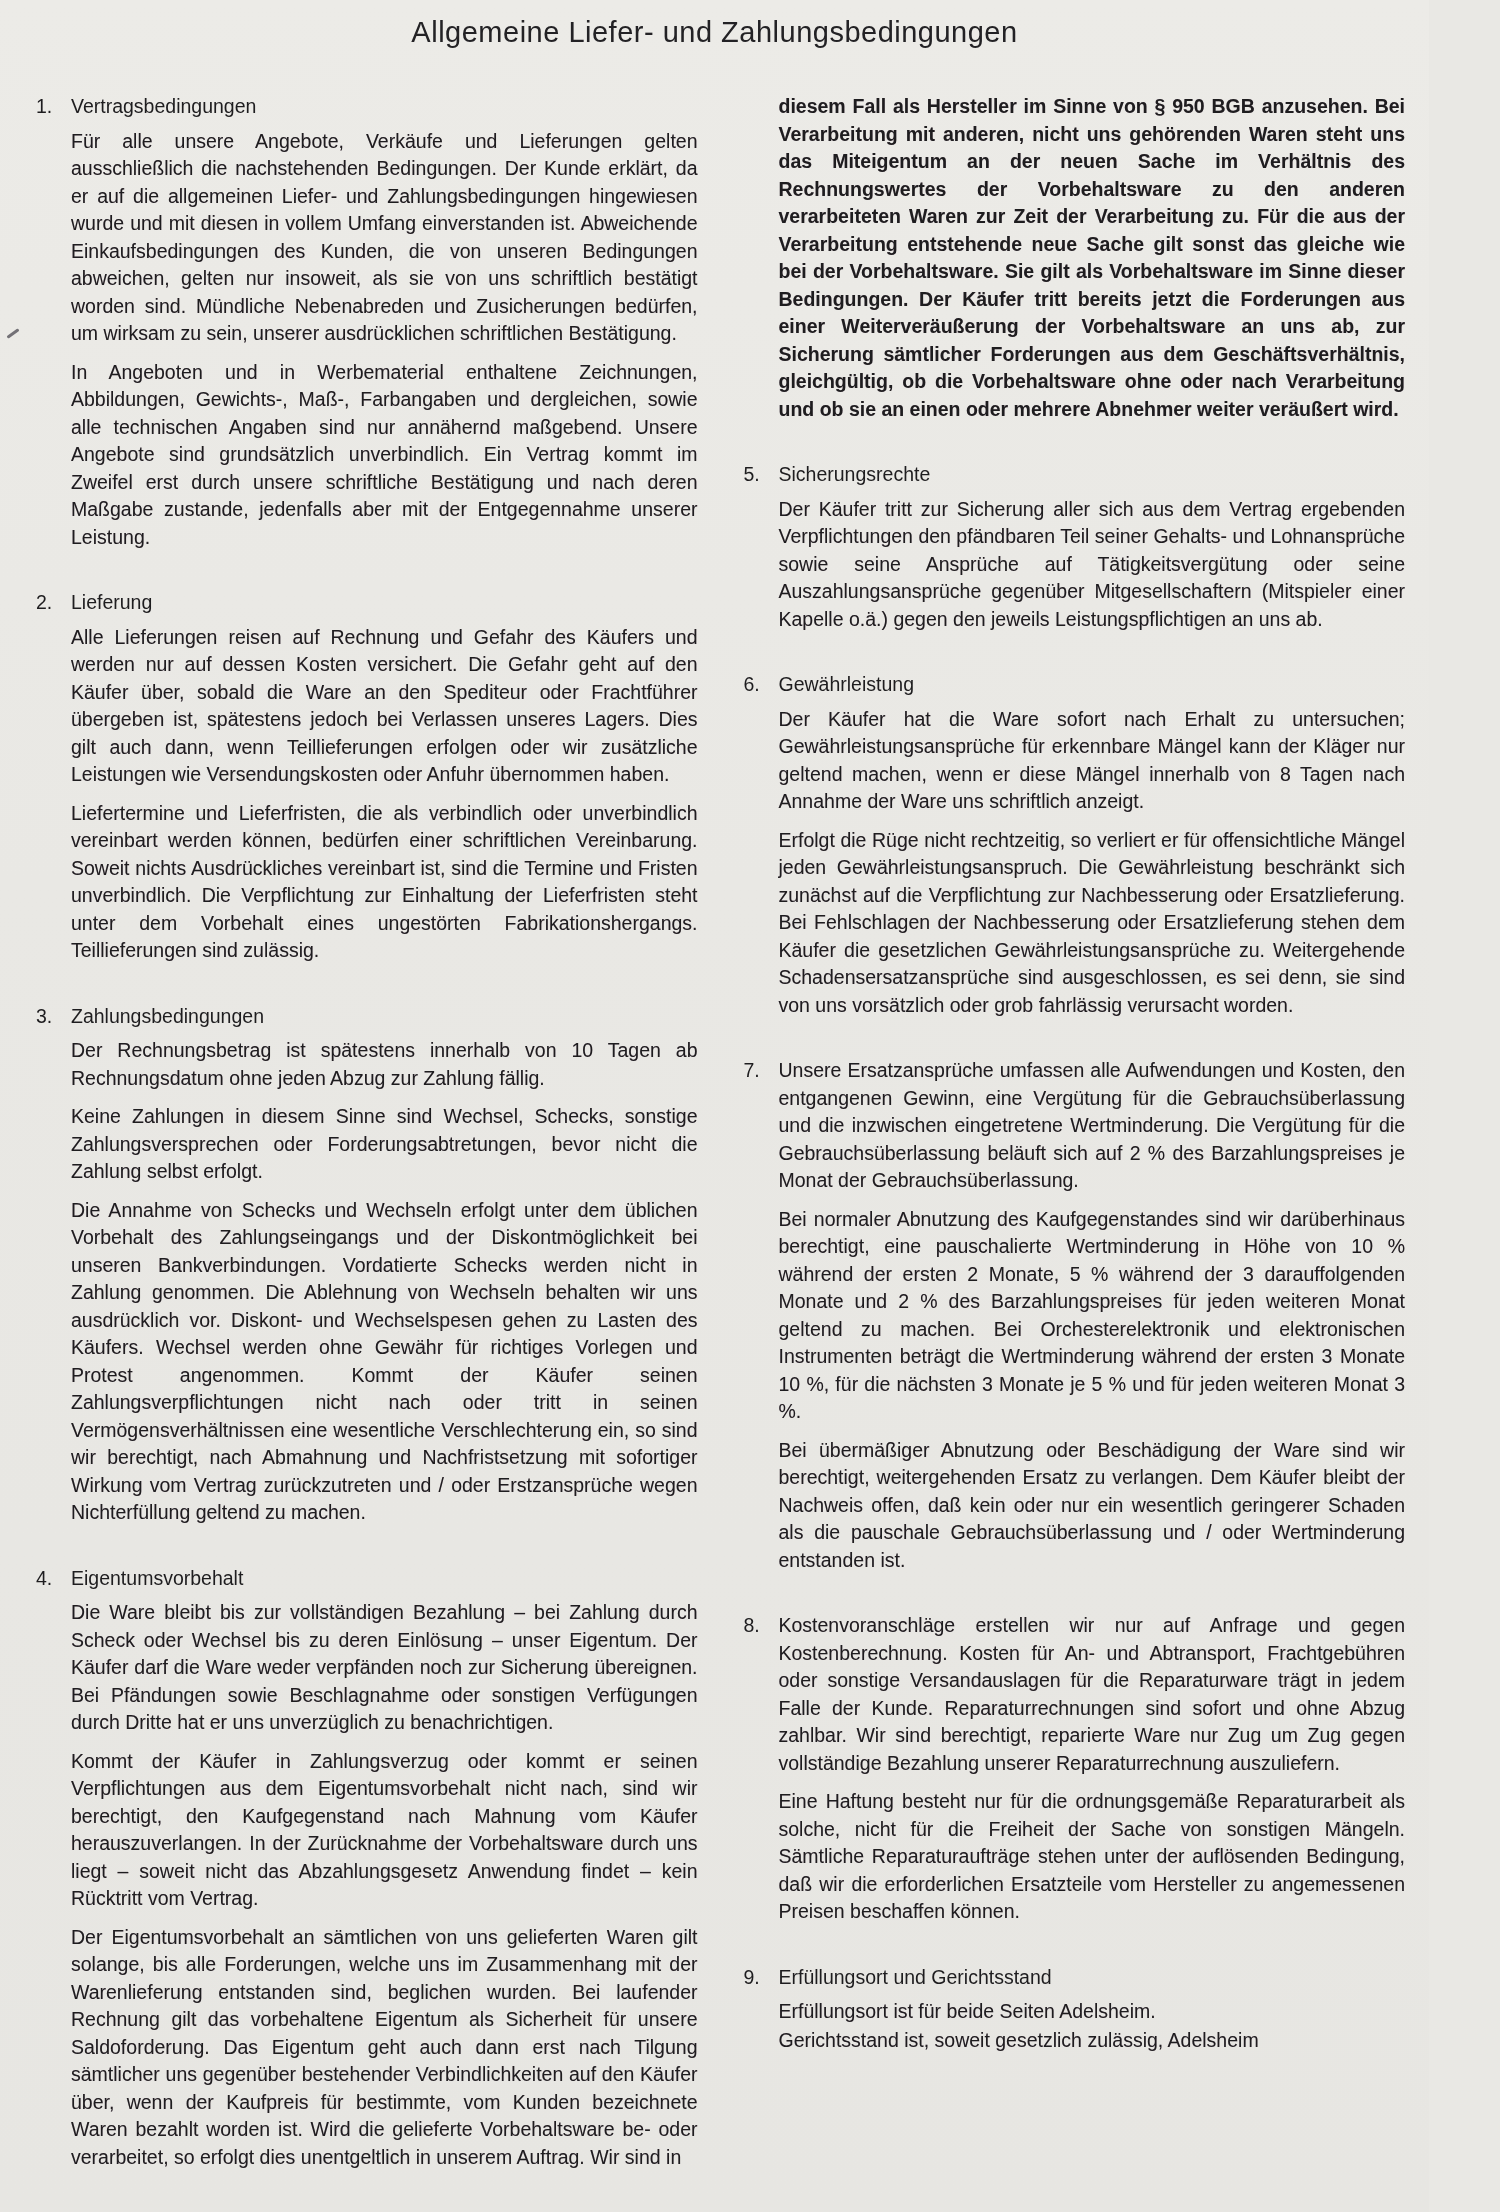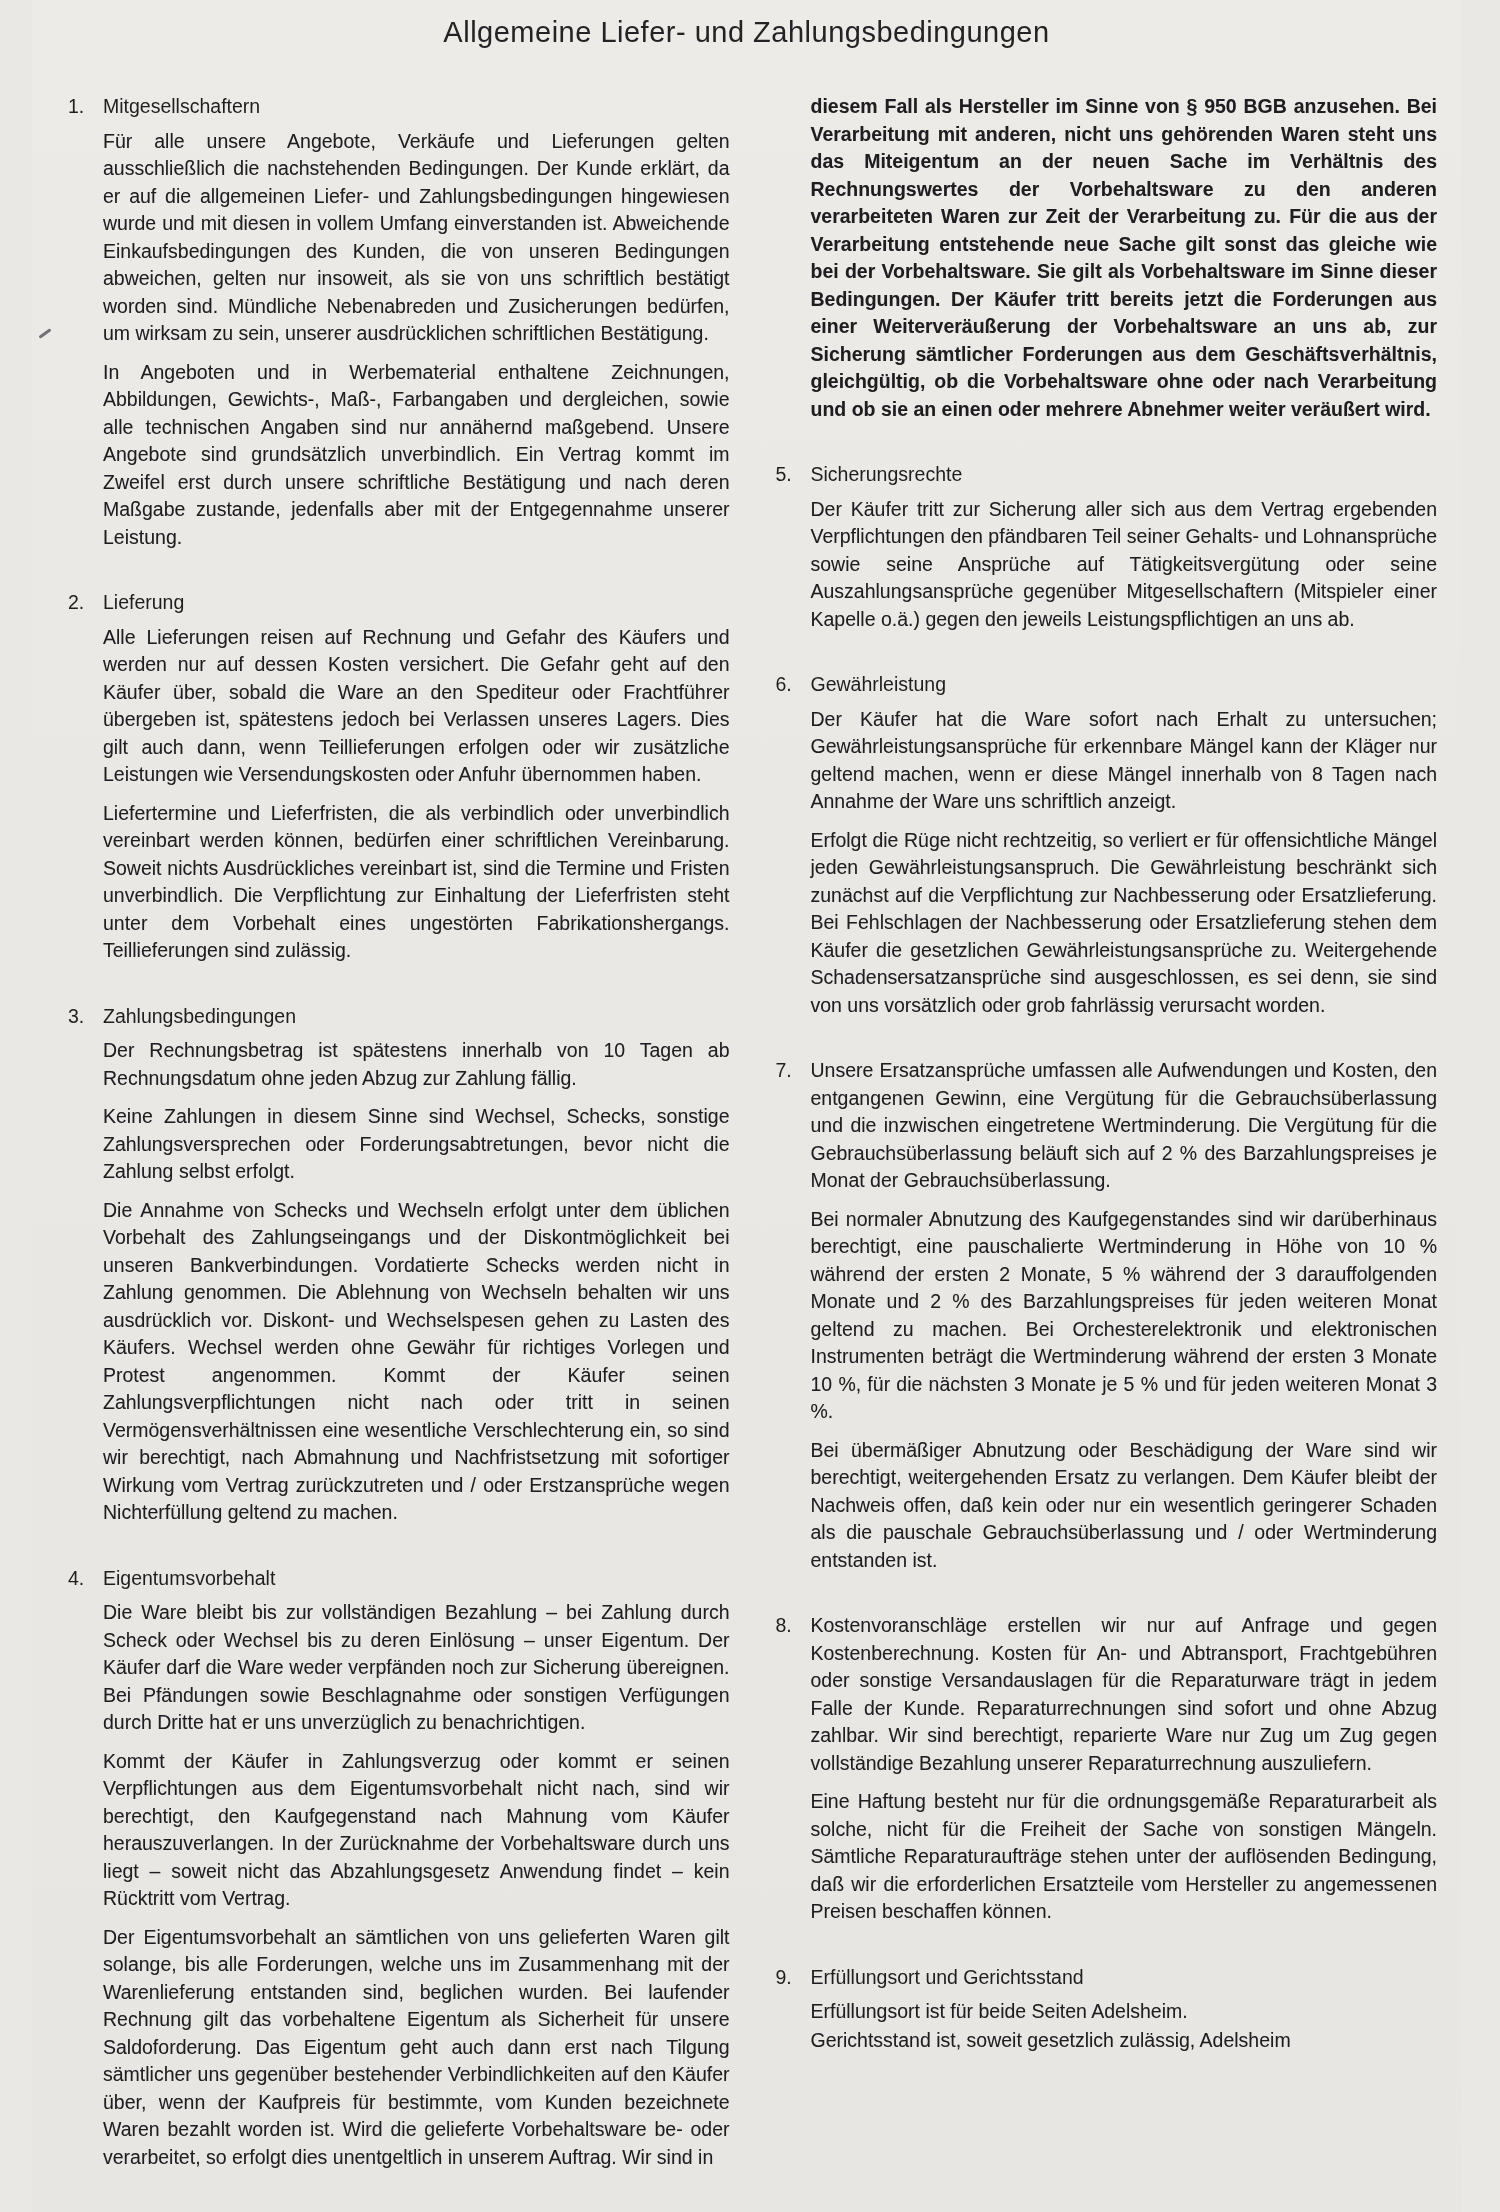--- a/index.html
+++ b/index.html
@@ -8,21 +8,20 @@
     font-family: "Liberation Sans", "DejaVu Sans", sans-serif;
     color: #1e1d1f;
     background: #e9e8e4;
   }
   .page {
     position: relative;
     width: 1429px;
     height: 2212px;
     overflow: hidden;
     background: linear-gradient(180deg, #ecebe7 0%, #e9e8e4 40%, #e7e6e2 100%);
-    margin-left: 32px;
   }
   .doc-title {
     margin: 0;
     padding-top: 16px;
     text-align: center;
     font-size: 29px;
     font-weight: 400;
     letter-spacing: 0.5px;
     color: #232225;
   }
@@ -77,21 +76,21 @@
   <div class="scan-artifact"></div>
 
   <h1 class="doc-title">Allgemeine Liefer- und Zahlungsbedingungen</h1>
 
   <div class="columns">
 
     <div class="col">
 
       <section class="sec">
         <span class="sec-num">1.</span>
-        <span class="sec-title">Mitgesellschaftern</span>
+        <span class="sec-title">Vertragsbedingungen</span>
         <p class="para">Für alle unsere Angebote, Verkäufe und Lieferungen gelten ausschließlich die nachstehenden Bedingungen. Der Kunde erklärt, da er auf die allgemeinen Liefer- und Zahlungsbedingungen hingewiesen wurde und mit diesen in vollem Umfang einverstanden ist. Abweichende Einkaufsbedingungen des Kunden, die von unseren Bedingungen abweichen, gelten nur insoweit, als sie von uns schriftlich bestätigt worden sind. Mündliche Nebenabreden und Zusicherungen bedürfen, um wirksam zu sein, unserer ausdrücklichen schriftlichen Bestätigung.</p>
         <p class="para">In Angeboten und in Werbematerial enthaltene Zeichnungen, Abbildungen, Gewichts-, Maß-, Farbangaben und dergleichen, sowie alle technischen Angaben sind nur annähernd maßgebend. Unsere Angebote sind grundsätzlich unverbindlich. Ein Vertrag kommt im Zweifel erst durch unsere schriftliche Bestätigung und nach deren Maßgabe zustande, jedenfalls aber mit der Entgegennahme unserer Leistung.</p>
       </section>
 
       <section class="sec">
         <span class="sec-num">2.</span>
         <span class="sec-title">Lieferung</span>
         <p class="para">Alle Lieferungen reisen auf Rechnung und Gefahr des Käufers und werden nur auf dessen Kosten versichert. Die Gefahr geht auf den Käufer über, sobald die Ware an den Spediteur oder Frachtführer übergeben ist, spätestens jedoch bei Verlassen unseres Lagers. Dies gilt auch dann, wenn Teillieferungen erfolgen oder wir zusätzliche Leistungen wie Versendungskosten oder Anfuhr übernommen haben.</p>
         <p class="para">Liefertermine und Lieferfristen, die als verbindlich oder unverbindlich vereinbart werden können, bedürfen einer schriftlichen Vereinbarung. Soweit nichts Ausdrückliches vereinbart ist, sind die Termine und Fristen unverbindlich. Die Verpflichtung zur Einhaltung der Lieferfristen steht unter dem Vorbehalt eines ungestörten Fabrikationshergangs. Teillieferungen sind zulässig.</p>
       </section>

